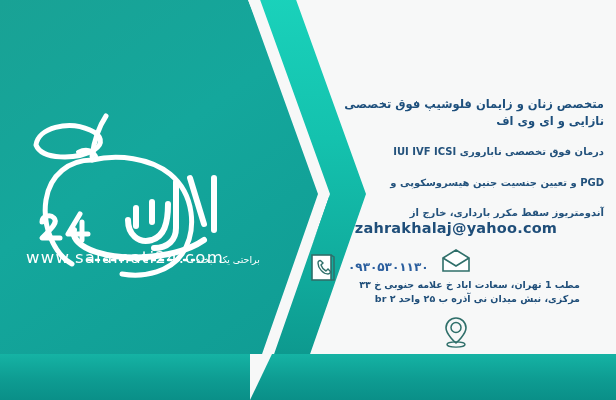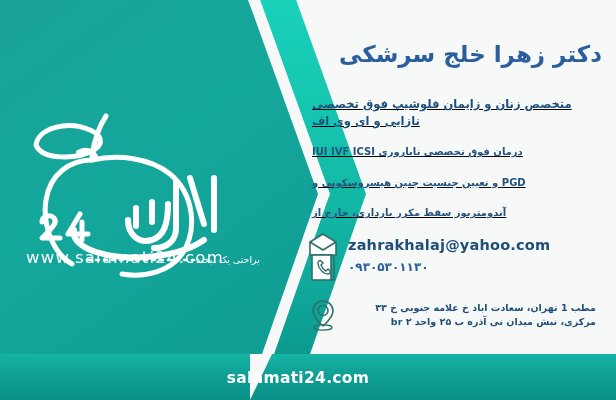--- a/index.html
+++ b/index.html
@@ -115,22 +115,21 @@
     line-height: 1.25;
     text-align: right;
     white-space: nowrap;
   }
 
   #specialty-block {
     position: absolute;
     right: 12px;
     top: 96px;
     width: 292px;
-    text-align: left;
-    text-decoration: underline;
+    text-align: right;
   }
   .spec-line {
     color: #1d4f7c;
     font-size: 11.5px;
     font-weight: bold;
     line-height: 1.45;
   }
   .spec-line.small {
     font-size: 10px;
     font-weight: bold;
@@ -139,23 +138,23 @@
   }
 
   
   .contact-row {
     position: absolute;
     display: flex;
     align-items: center;
     justify-content: flex-end;
     gap: 8px;
   }
-  #row-email { right: 10px; top: 228px; width: 300px; }
+  #row-email { right: 10px; top: 220px; width: 300px; flex-direction: column; }
   #row-phone { right: 10px; top: 250px; width: 300px; }
-  #row-address { right: 10px; top: 298px; width: 300px; }
+  #row-address { right: 10px; top: 278px; width: 300px; flex-direction: column; }
 
   .contact-text {
     color: #1f4e79;
     font-weight: bold;
     text-align: right;
   }
   #email-text {
     font-size: 14.5px;
     direction: ltr;
     color: #1f4e79;
@@ -235,21 +234,20 @@
       <path d="M62 106 L50 126 L70 126 M64 114 L64 132" stroke="#ffffff" stroke-width="5" fill="none" stroke-linejoin="round" stroke-linecap="round"></path>
 
       <path d="M70 152 L176 152" stroke="#ffffff" stroke-width="2.5" stroke-dasharray="3 5" stroke-linecap="round"></path>
     </svg>
     <span style="position:absolute;right:10px;top:146px;font-size:9.5px;color:#ffffff;letter-spacing:2px;">براحتی یک لبخند</span>
   </div>
   <div id="logo-url">www.salamati24.com</div>
 
   <div id="content">
 
-    <div id="doctor-name">دکتر زهرا خلج سرشکی</div>
 
     <div id="specialty-block">
       <div class="spec-line">متخصص زنان و زایمان فلوشیپ فوق تخصصی</div>
       <div class="spec-line">نازایی و ای وی اف</div>
       <div class="spec-line small">درمان فوق تخصصی ناباروری IUI IVF ICSI</div>
       <div class="spec-line small">PGD و تعیین جنسیت جنین هیسروسکوپی و</div>
       <div class="spec-line small">آندومتریوز سقط مکرر بارداری، خارج از</div>
     </div>
 
     <div class="contact-row" id="row-email">
@@ -279,15 +277,14 @@
         <svg width="28" height="34" viewBox="0 0 28 34" fill="none">
           <path d="M14 3 C8.5 3 4 7.4 4 12.8 C4 19.5 14 28 14 28 C14 28 24 19.5 24 12.8 C24 7.4 19.5 3 14 3 Z" stroke="#2f6f6a" stroke-width="1.6" fill="none"></path>
           <circle cx="14" cy="12.5" r="5" stroke="#2f6f6a" stroke-width="1.5" fill="none"></circle>
           <ellipse cx="14" cy="29.5" rx="9" ry="2.6" stroke="#2f6f6a" stroke-width="1.4" fill="none"></ellipse>
         </svg>
       </div>
     </div>
 
   </div>
 
-  <div id="footer-text">salamati24.com</div>
 
 </div>
 
 </body></html>

